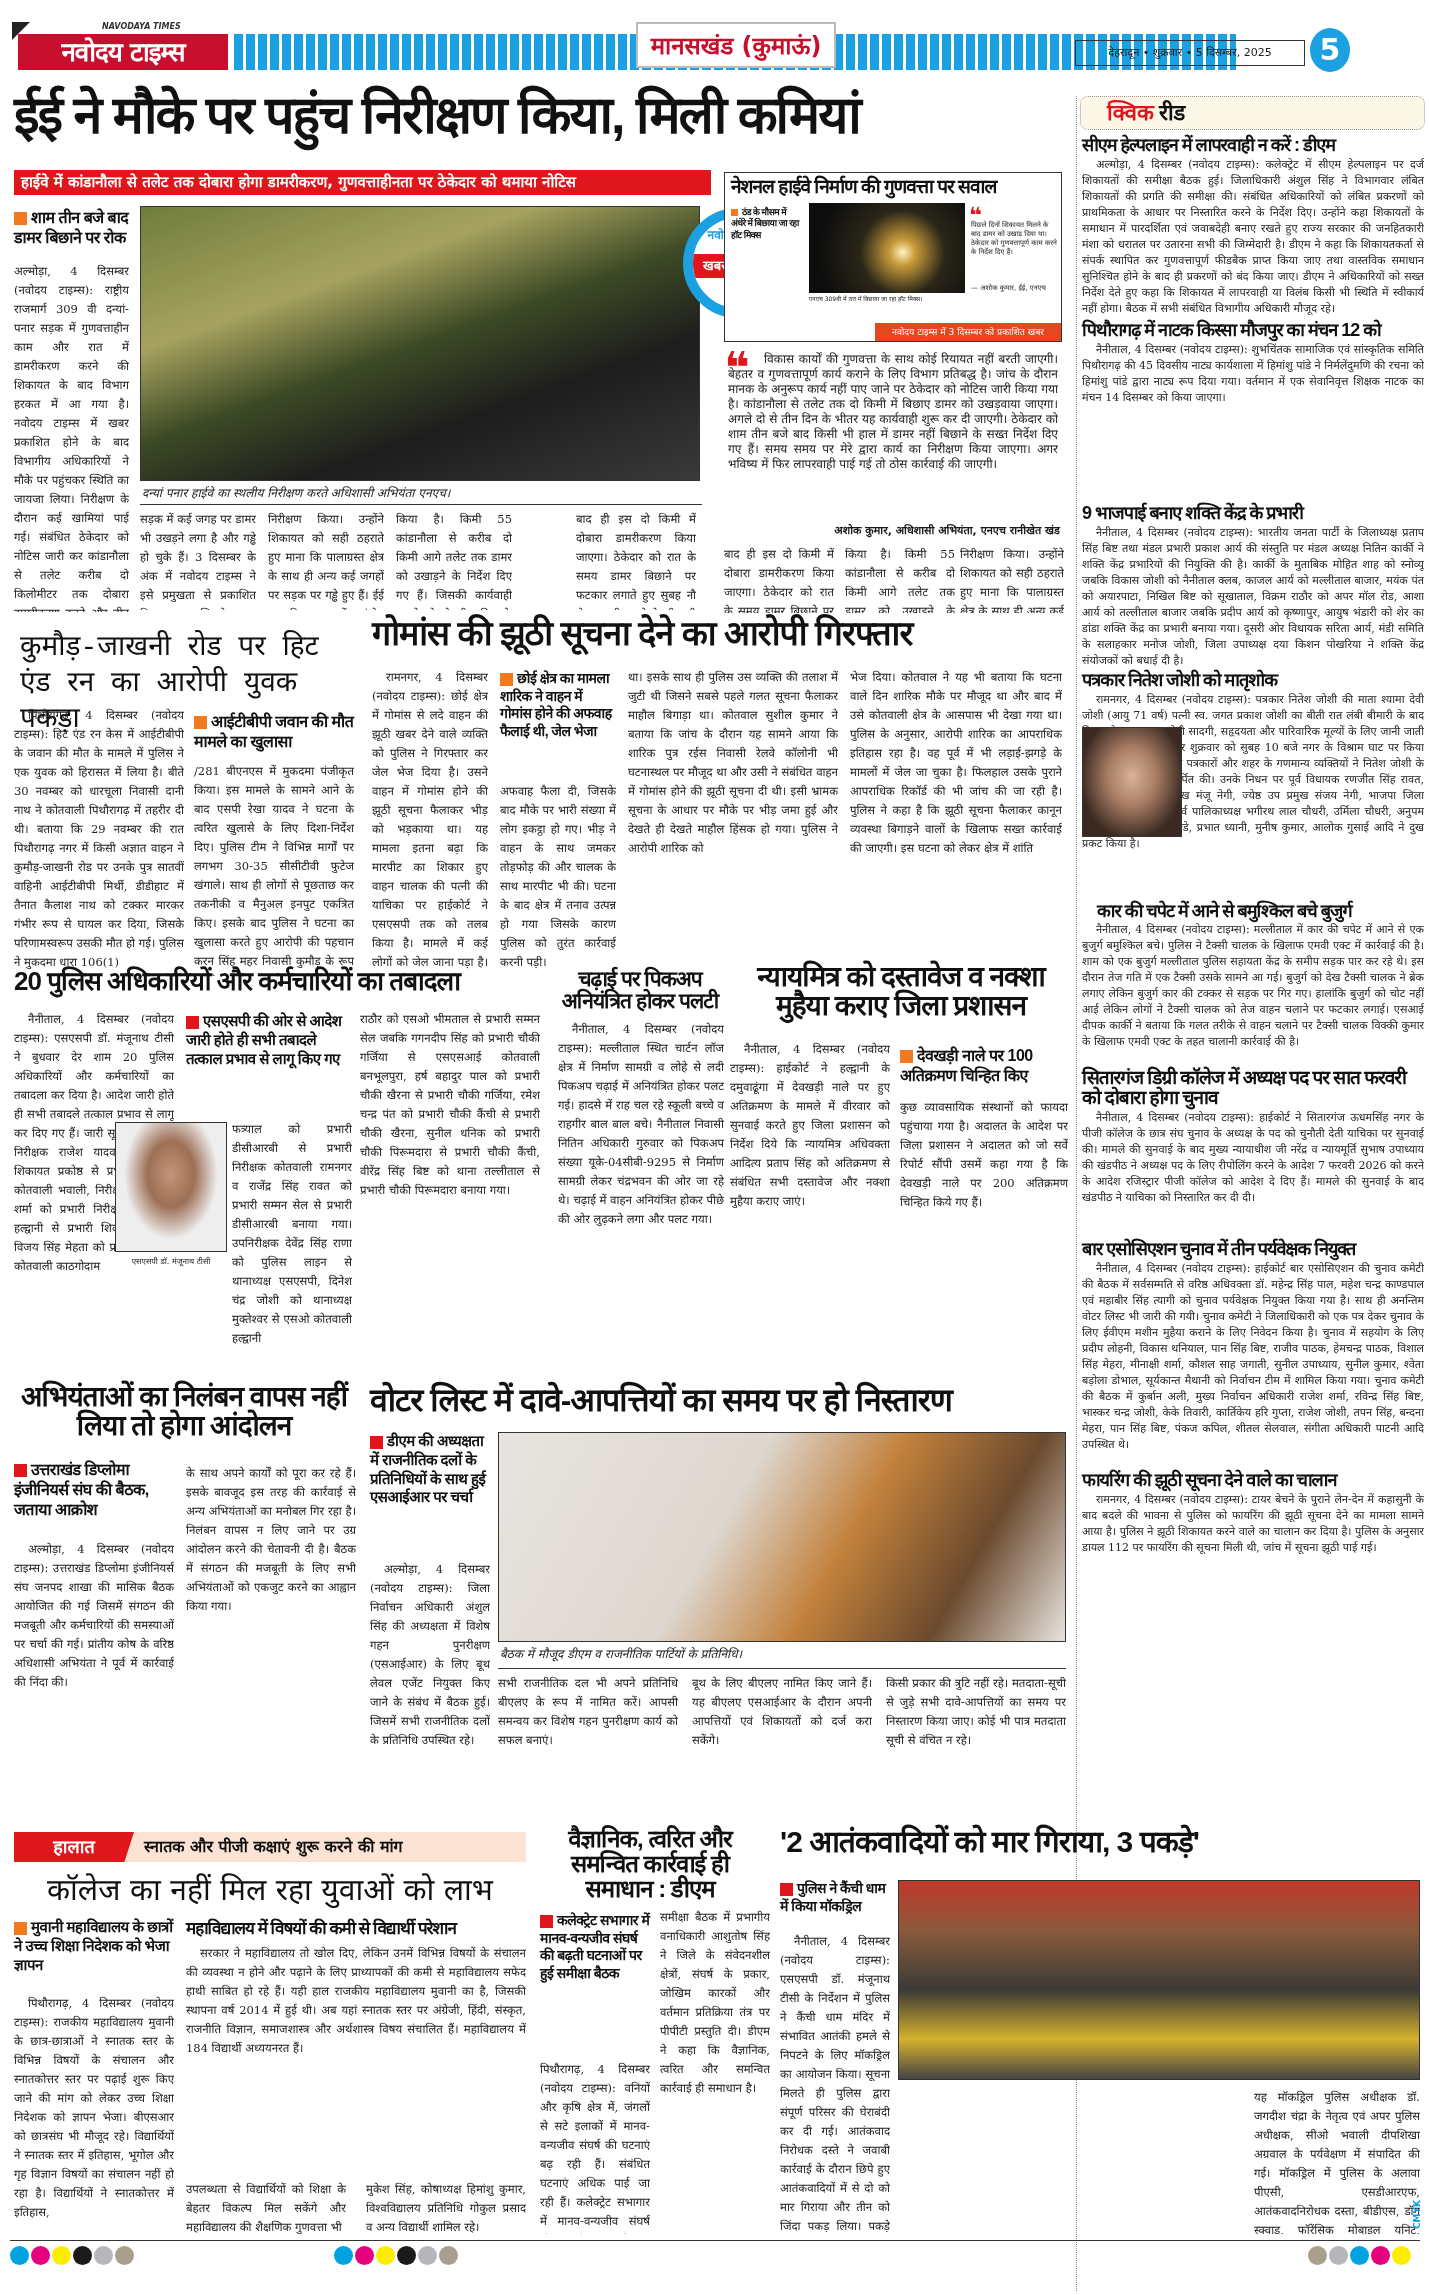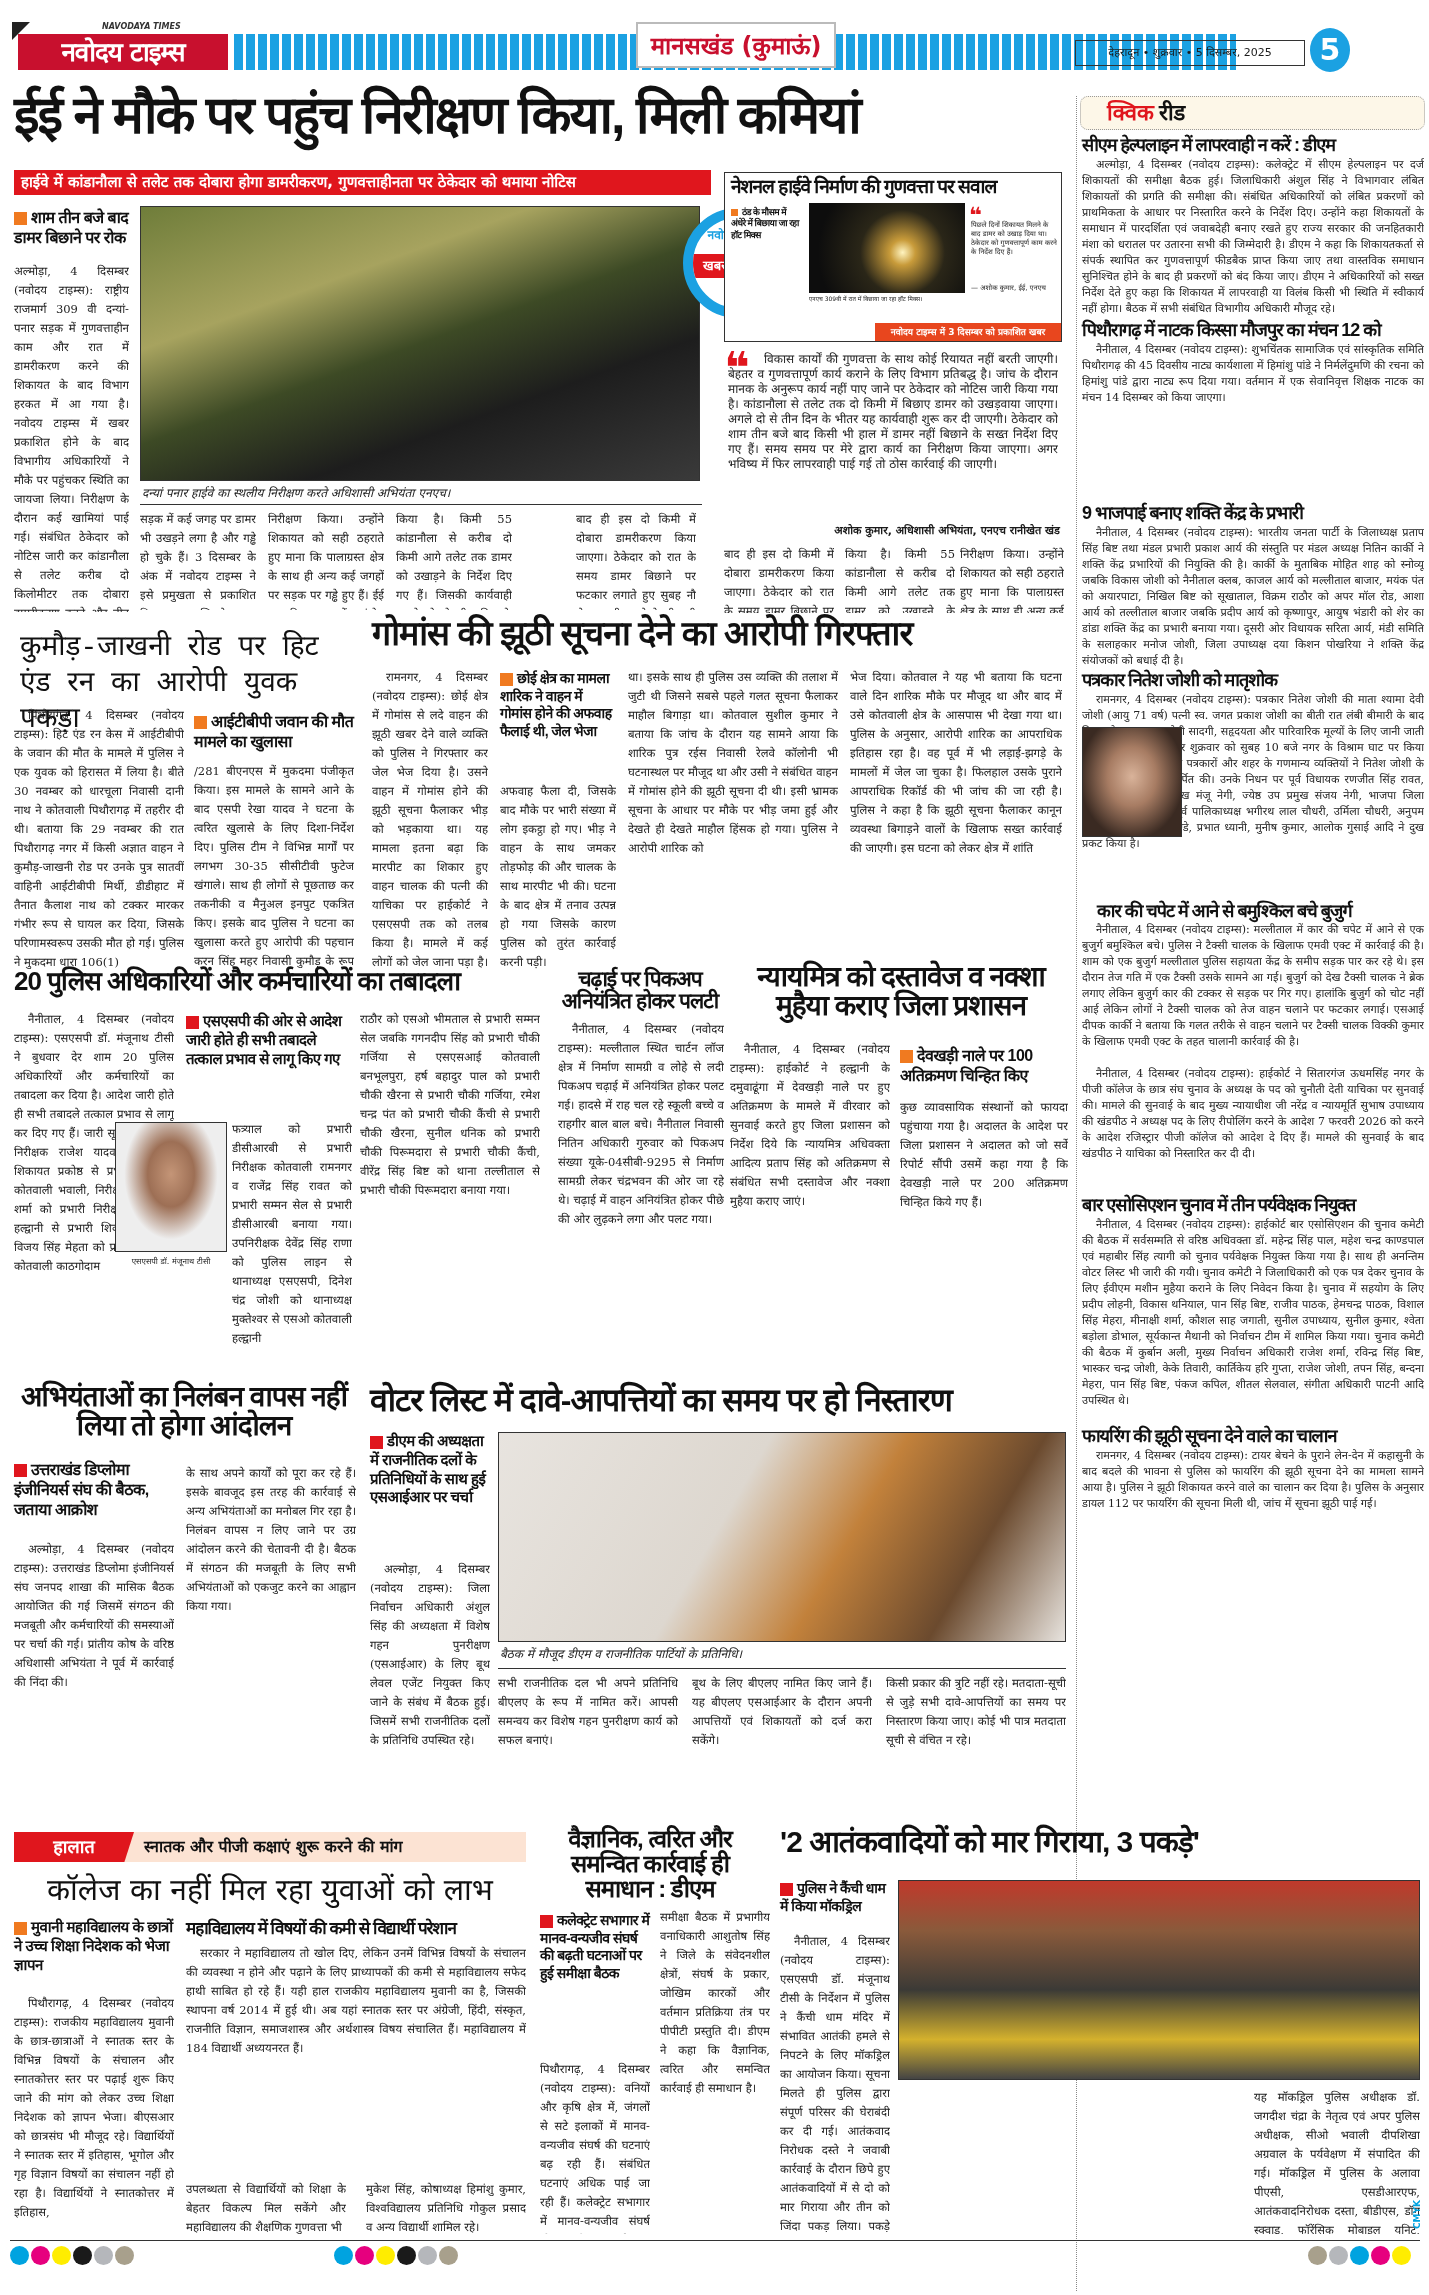--- a/index.html
+++ b/index.html
@@ -51,21 +51,21 @@
 <div class="abs txt" style="left:576px;top:510px;width:120px;height:100px">बाद ही इस दो किमी में दोबारा डामरीकरण किया जाएगा। ठेकेदार को रात के समय डामर बिछाने पर फटकार लगाते हुए सुबह नौ से शाम तीन बजे के बीच ही डामर बिछाने के निर्देश दिए।</div>
 
 <div class="abs" style="left:724px;top:172px;width:338px;height:170px;border:1px solid #333;background:#fff">
   <div class="abs hl" style="left:6px;top:4px;width:326px;font-size:19px">नेशनल हाईवे निर्माण की गुणवत्ता पर सवाल</div>
   <div class="abs sub" style="left:6px;top:34px;width:70px;font-size:9px"><span class="sq o" style="width:7px;height:7px"></span><span>ठंड के मौसम में अंधेरे में बिछाया जा रहा हॉट मिक्स</span></div>
   <div class="abs" style="left:84px;top:30px;width:156px;height:90px;background:radial-gradient(circle at 60% 55%,#fff4c0 0,#c89b3a 12%,#2a2618 40%,#0d0d0d 80%)"></div>
   <div class="abs" style="left:84px;top:122px;width:156px;font-size:6px">एनएच 309बी में रात में बिछाया जा रहा हॉट मिक्स।</div>
   <div class="abs" style="left:244px;top:30px;color:#e0161d;font-size:22px;font-weight:bold">❝</div>
   <div class="abs" style="left:246px;top:48px;width:86px;font-size:7px;line-height:9px">पिछले दिनों शिकायत मिलने के बाद डामर को उखाड़ दिया था। ठेकेदार को गुणवत्तापूर्ण काम करने के निर्देश दिए हैं।</div>
   <div class="abs" style="left:246px;top:110px;width:86px;font-size:7px">— अशोक कुमार, ईई, एनएच</div>
-  <div class="abs" style="left:150px;top:150px;width:186px;height:18px;background:#e8461e;color:#fff;font-size:9px;font-weight:bold;line-height:18px;text-align:center">नवोदय टाइम्स में 3 दिसम्बर को प्रकाशित खबर</div>
+  <div class="abs" style="left:150px;top:150px;width:186px;height:18px;background:#e8461e;color:#fff;font-size:9px;font-weight:normal;line-height:18px;text-align:center">नवोदय टाइम्स में 3 दिसम्बर को प्रकाशित खबर</div>
 </div>
 
 <div class="abs" style="left:724px;top:346px;color:#e0161d;font-size:44px;font-weight:bold;line-height:44px">❝</div>
 <div class="abs txt" style="left:728px;top:352px;width:330px;height:156px;font-size:12px;line-height:15px;text-indent:36px">विकास कार्यों की गुणवत्ता के साथ कोई रियायत नहीं बरती जाएगी। बेहतर व गुणवत्तापूर्ण कार्य कराने के लिए विभाग प्रतिबद्ध है। जांच के दौरान मानक के अनुरूप कार्य नहीं पाए जाने पर ठेकेदार को नोटिस जारी किया गया है। कांडानौला से तलेट तक दो किमी में बिछाए डामर को उखड़वाया जाएगा। अगले दो से तीन दिन के भीतर यह कार्यवाही शुरू कर दी जाएगी। ठेकेदार को शाम तीन बजे बाद किसी भी हाल में डामर नहीं बिछाने के सख्त निर्देश दिए गए हैं। समय समय पर मेरे द्वारा कार्य का निरीक्षण किया जाएगा। अगर भविष्य में फिर लापरवाही पाई गई तो ठोस कार्रवाई की जाएगी।</div>
 <div class="abs" style="left:780px;top:522px;width:280px;font-size:11px;font-weight:bold;text-align:right">अशोक कुमार, अधिशासी अभियंता, एनएच रानीखेत खंड</div>
 <div class="abs txt" style="left:724px;top:545px;width:110px;height:68px">बाद ही इस दो किमी में दोबारा डामरीकरण किया जाएगा। ठेकेदार को रात के समय डामर बिछाने पर फटकार लगाते हुए सुबह नौ से शाम तीन बजे के बीच ही डामर बिछाने के निर्देश दिए।</div>
 <div class="abs txt" style="left:845px;top:545px;width:110px;height:68px">किया है। किमी 55 कांडानौला से करीब दो किमी आगे तलेट तक डामर को उखाड़ने के निर्देश दिए गए हैं। जिसकी कार्यवाही अगले दो से तीन दिन के भीतर शुरू कर दी जाएगी।</div>
 <div class="abs txt" style="left:960px;top:545px;width:104px;height:68px">निरीक्षण किया। उन्होंने शिकायत को सही ठहराते हुए माना कि पालाग्रस्त क्षेत्र के साथ ही अन्य कई जगहों पर सड़क पर गड्ढे हुए हैं। ईई कामकी गुणवत्ता में असंतोष जताते हुए ठेकेदार को नोटिस जारी किया।</div>
 
 <div class="abs vsep" style="left:1076px;top:96px;height:2195px"></div>
@@ -90,20 +90,21 @@
   <div style="position:relative">
     <div class="hl" style="font-size:18px;margin:2px 0">पत्रकार नितेश जोशी को मातृशोक</div>
     <div class="photo" style="position:absolute;left:0;top:56px;width:100px;height:110px;background:radial-gradient(ellipse at 50% 45%,#d9b39a 0,#a77c63 35%,#3a2a22 75%)"></div>
     <div class="txt" style="height:208px;line-height:16px;font-size:11px;text-indent:14px">रामनगर, 4 दिसम्बर (नवोदय टाइम्स): पत्रकार नितेश जोशी की माता श्यामा देवी जोशी (आयु 71 वर्ष) पत्नी स्व. जगत प्रकाश जोशी का बीती रात लंबी बीमारी के बाद निधन हो गया। श्यामा देवी सादगी, सहृदयता और पारिवारिक मूल्यों के लिए जानी जाती थी। उनका अंतिम संस्कार शुक्रवार को सुबह 10 बजे नगर के विश्राम घाट पर किया जाएगा। सूचना मिलने पर पत्रकारों और शहर के गणमान्य व्यक्तियों ने नितेश जोशी के घर जाकर श्रद्धांजलि अर्पित की। उनके निधन पर पूर्व विधायक रणजीत सिंह रावत, भुवन पाण्डे, ब्लॉक प्रमुख मंजू नेगी, ज्येष्ठ उप प्रमुख संजय नेगी, भाजपा जिला उपाध्यक्ष गणेश रावत, पूर्व पालिकाध्यक्ष भगीरथ लाल चौधरी, उर्मिला चौधरी, अनुपम शर्मा, एडवोकेट पूरन पाण्डे, प्रभात ध्यानी, मुनीष कुमार, आलोक गुसाई आदि ने दुख प्रकट किया है।</div>
   </div>
   <div>
     <div class="hl" style="font-size:18px;margin:2px 15px">कार की चपेट में आने से बमुश्किल बचे बुजुर्ग</div>
     <div class="txt" style="height:144px;text-indent:14px;line-height:16px;font-size:11px">नैनीताल, 4 दिसम्बर (नवोदय टाइम्स): मल्लीताल में कार की चपेट में आने से एक बुजुर्ग बमुश्किल बचे। पुलिस ने टैक्सी चालक के खिलाफ एमवी एक्ट में कार्रवाई की है। शाम को एक बुजुर्ग मल्लीताल पुलिस सहायता केंद्र के समीप सड़क पार कर रहे थे। इस दौरान तेज गति में एक टैक्सी उसके सामने आ गई। बुजुर्ग को देख टैक्सी चालक ने ब्रेक लगाए लेकिन बुजुर्ग कार की टक्कर से सड़क पर गिर गए। हालांकि बुजुर्ग को चोट नहीं आई लेकिन लोगों ने टैक्सी चालक को तेज वाहन चलाने पर फटकार लगाई। एसआई दीपक कार्की ने बताया कि गलत तरीके से वाहन चलाने पर टैक्सी चालक विक्की कुमार के खिलाफ एमवी एक्ट के तहत चालानी कार्रवाई की है।</div>
   </div>
   <div>
+    <div class="hl" style="font-size:19px;margin:2px 0">सितारगंज डिग्री कॉलेज में अध्यक्ष पद पर सात फरवरी को दोबारा होगा चुनाव</div>
     <div class="txt" style="height:128px;text-indent:14px;line-height:16px;font-size:11px">नैनीताल, 4 दिसम्बर (नवोदय टाइम्स): हाईकोर्ट ने सितारगंज ऊधमसिंह नगर के पीजी कॉलेज के छात्र संघ चुनाव के अध्यक्ष के पद को चुनौती देती याचिका पर सुनवाई की। मामले की सुनवाई के बाद मुख्य न्यायाधीश जी नरेंद्र व न्यायमूर्ति सुभाष उपाध्याय की खंडपीठ ने अध्यक्ष पद के लिए रीपोलिंग करने के आदेश 7 फरवरी 2026 को करने के आदेश रजिस्ट्रार पीजी कॉलेज को आदेश दे दिए हैं। मामले की सुनवाई के बाद खंडपीठ ने याचिका को निस्तारित कर दी दी।</div>
   </div>
   <div>
     <div class="hl" style="font-size:18px;margin:2px 0">बार एसोसिएशन चुनाव में तीन पर्यवेक्षक नियुक्त</div>
     <div class="txt" style="height:208px;text-indent:14px;line-height:16px;font-size:11px">नैनीताल, 4 दिसम्बर (नवोदय टाइम्स): हाईकोर्ट बार एसोसिएशन की चुनाव कमेटी की बैठक में सर्वसम्मति से वरिष्ठ अधिवक्ता डॉ. महेन्द्र सिंह पाल, महेश चन्द्र काण्डपाल एवं महाबीर सिंह त्यागी को चुनाव पर्यवेक्षक नियुक्त किया गया है। साथ ही अनन्तिम वोटर लिस्ट भी जारी की गयी। चुनाव कमेटी ने जिलाधिकारी को एक पत्र देकर चुनाव के लिए ईवीएम मशीन मुहैया कराने के लिए निवेदन किया है। चुनाव में सहयोग के लिए प्रदीप लोहनी, विकास थनियाल, पान सिंह बिष्ट, राजीव पाठक, हेमचन्द्र पाठक, विशाल सिंह मेहरा, मीनाक्षी शर्मा, कौशल साह जगाती, सुनील उपाध्याय, सुनील कुमार, श्वेता बड़ोला डोभाल, सूर्यकान्त मैथानी को निर्वाचन टीम में शामिल किया गया। चुनाव कमेटी की बैठक में कुर्बान अली, मुख्य निर्वाचन अधिकारी राजेश शर्मा, रविन्द्र सिंह बिष्ट, भास्कर चन्द्र जोशी, केके तिवारी, कार्तिकेय हरि गुप्ता, राजेश जोशी, तपन सिंह, बन्दना मेहरा, पान सिंह बिष्ट, पंकज कपिल, शीतल सेलवाल, संगीता अधिकारी पाटनी आदि उपस्थित थे।</div>
   </div>
   <div>
     <div class="hl" style="font-size:18px;margin:2px 0">फायरिंग की झूठी सूचना देने वाले का चालान</div>
     <div class="txt" style="height:112px;text-indent:14px;line-height:16px;font-size:11px">रामनगर, 4 दिसम्बर (नवोदय टाइम्स): टायर बेचने के पुराने लेन-देन में कहासुनी के बाद बदले की भावना से पुलिस को फायरिंग की झूठी सूचना देने का मामला सामने आया है। पुलिस ने झूठी शिकायत करने वाले का चालान कर दिया है। पुलिस के अनुसार डायल 112 पर फायरिंग की सूचना मिली थी, जांच में सूचना झूठी पाई गई।</div>
   </div>

